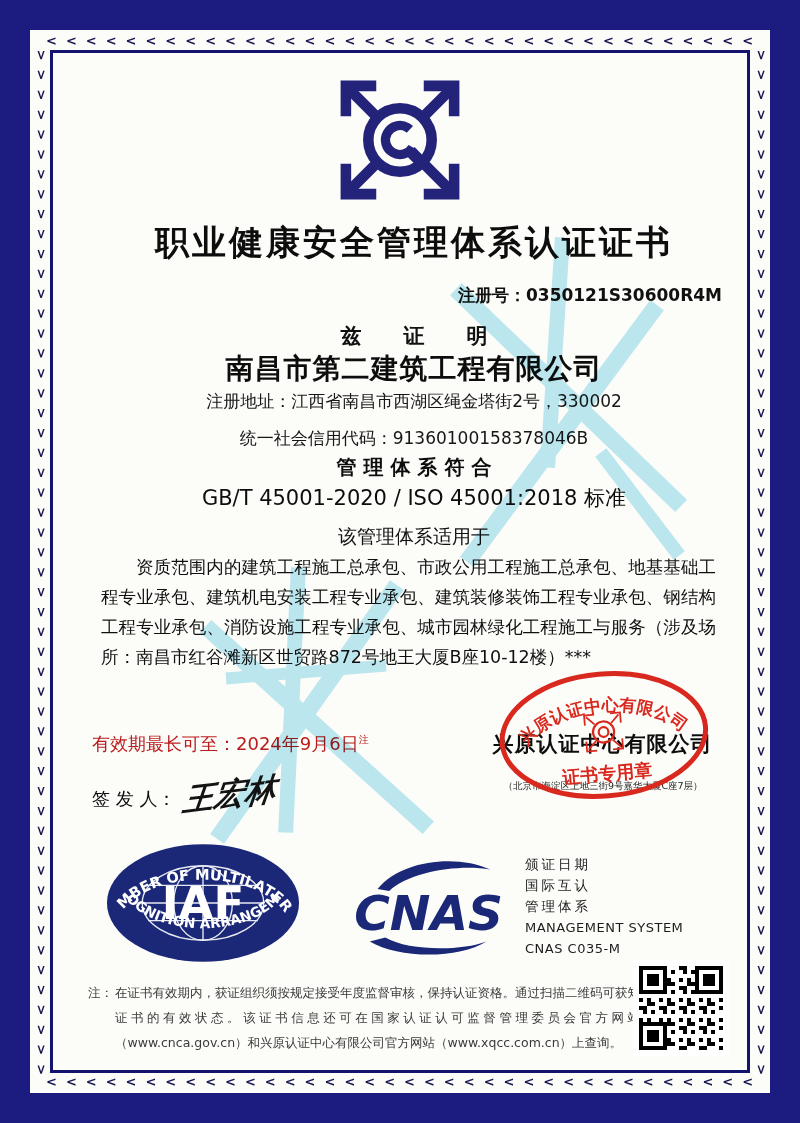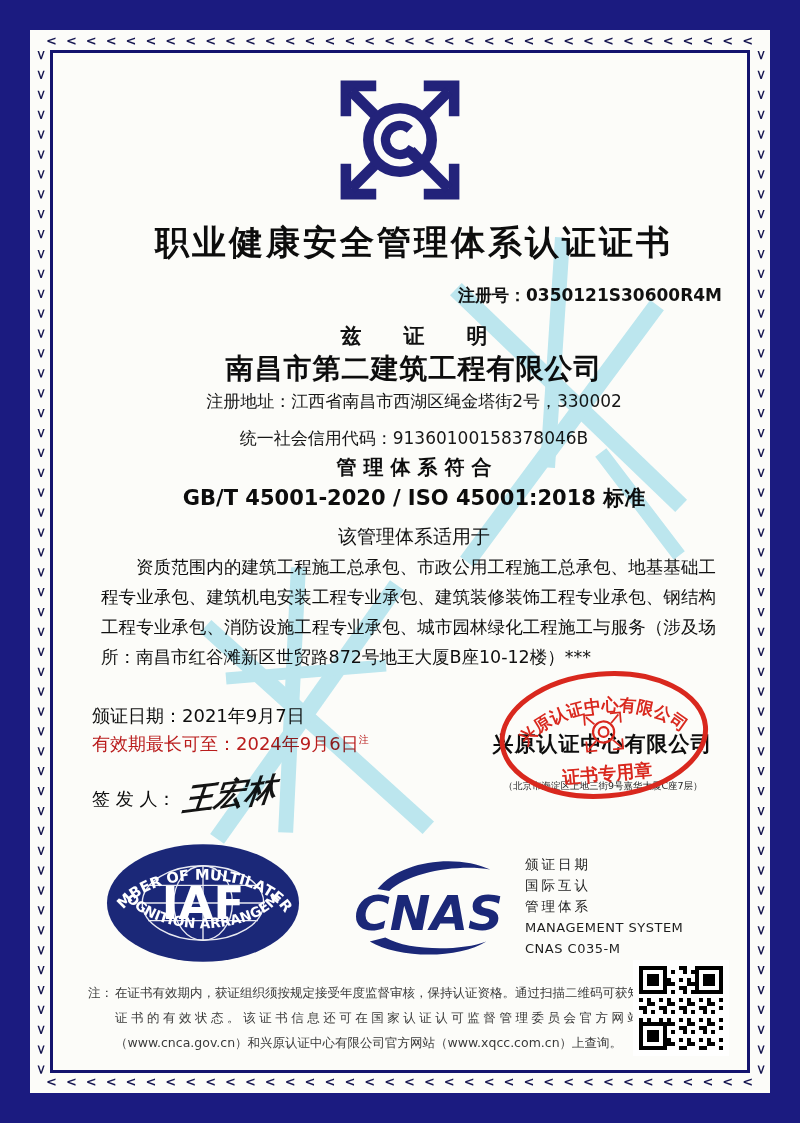--- a/index.html
+++ b/index.html
@@ -17,21 +17,21 @@
                  border:3px solid #14146e; }
   .abs { position:absolute; }
   .ctr { left:0; right:0; text-align:center;padding-left:28px; }
   .title { top:190px; font-size:34px; font-weight:bold; letter-spacing:3px; color:#0d0d0d; }
   .regno { top:254px; right:48px; font-size:17px; font-weight:600; color:#111; text-align:right; }
   .certify { top:292px; font-size:21px; font-weight:600; color:#111; }
   .company { top:320px; font-size:28px; font-weight:bold; color:#0d0d0d; letter-spacing:1px; }
   .addr  { top:360px; font-size:17px; color:#161616;text-align:center; }
   .code  { top:388px; font-size:17px; color:#161616;margin-top:9px; }
   .mgmt  { top:424px; font-size:20px; font-weight:bold; color:#0d0d0d; }
-  .std   { top:454px; font-size:21px; font-weight:bold; color:#0d0d0d; }
+  .std   { top:454px; font-size:21px; font-weight:normal; color:#0d0d0d; }
   .scope-intro { top:494px; font-size:19px; color:#111; }
   .scope { top:522px; left:71px; right:54px; font-size:17.5px; line-height:30px;
            text-indent:2em; text-align:justify; color:#101010; }
   .date1 { top:674px; left:62px; font-size:18px; font-weight:500; color:#0d0d0d; }
   .date2 { top:702px; left:62px; font-size:18px; font-weight:500; color:#b91c1c; }
   .date2 sup { font-size:10px; }
   .issuer { top:744px; left:62px; font-size:18px; font-weight:500; color:#0d0d0d; }
   .sig { display:inline-block; font-family:"DejaVu Serif","Liberation Serif",serif;
          font-style:italic; font-weight:bold; font-size:31px; color:#141414;
          transform:rotate(-7deg) skewX(-14deg); margin-left:8px; }
@@ -86,21 +86,20 @@
     <div class="abs regno">注册号：0350121S30600R4M</div>
     <div class="abs ctr company">南昌市第二建筑工程有限公司</div>
     <div class="abs ctr certify">兹　　证　　明</div>
     <div class="abs ctr addr">注册地址：江西省南昌市西湖区绳金塔街2号，330002</div>
     <div class="abs ctr code">统一社会信用代码：91360100158378046B</div>
     <div class="abs ctr mgmt">管 理 体 系 符 合</div>
     <div class="abs ctr std">GB/T 45001-2020 / ISO 45001:2018 标准</div>
     <div class="abs ctr scope-intro">该管理体系适用于</div>
     <div class="abs scope">资质范围内的建筑工程施工总承包、市政公用工程施工总承包、地基基础工程专业承包、建筑机电安装工程专业承包、建筑装修装饰工程专业承包、钢结构工程专业承包、消防设施工程专业承包、城市园林绿化工程施工与服务（涉及场所：南昌市红谷滩新区世贸路872号地王大厦B座10-12楼）***</div>
 
-    <div class="abs date1">颁证日期：2021年9月7日</div>
     <div class="abs date2">
       <span>有效期最长可至：2024年9月6日</span><sup>注</sup>
     </div>
     <div class="abs issuer">
       <span>签 发 人：</span><span class="sig">王宏林</span>
     </div>
 
     <div class="abs orgname">兴原认证中心有限公司</div>
     <div class="abs orgaddr">（北京市海淀区上地三街9号嘉华大厦C座7层）</div>
     <div class="abs stamp">

